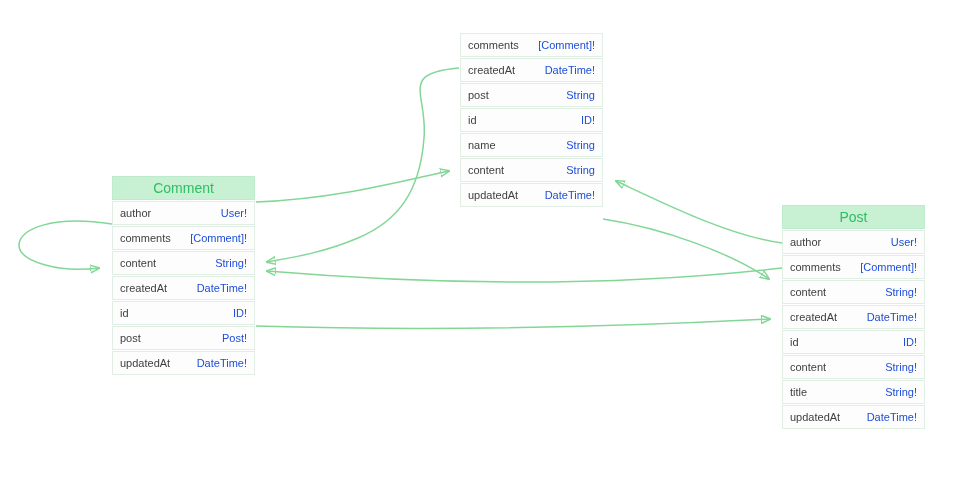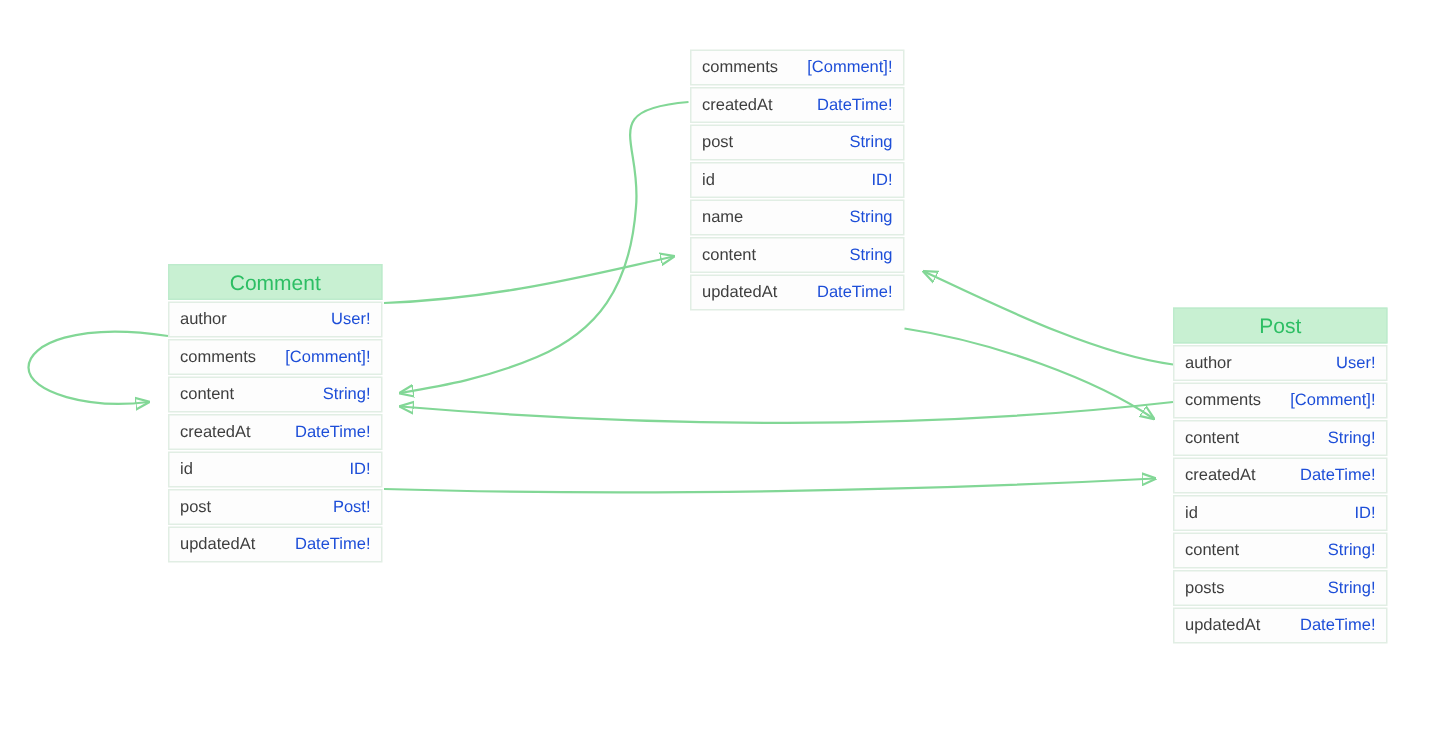--- a/index.html
+++ b/index.html
@@ -131,21 +131,21 @@
     </div>
     <div class="frow">
       <span class="fname">id</span>
       <span class="ftype">ID!</span>
     </div>
     <div class="frow">
       <span class="fname">content</span>
       <span class="ftype">String!</span>
     </div>
     <div class="frow">
-      <span class="fname">posts</span>
+      <span class="fname">title</span>
       <span class="ftype">String!</span>
     </div>
     <div class="frow">
       <span class="fname">updatedAt</span>
       <span class="ftype">DateTime!</span>
     </div>
   </div>
 
 </div>
 

